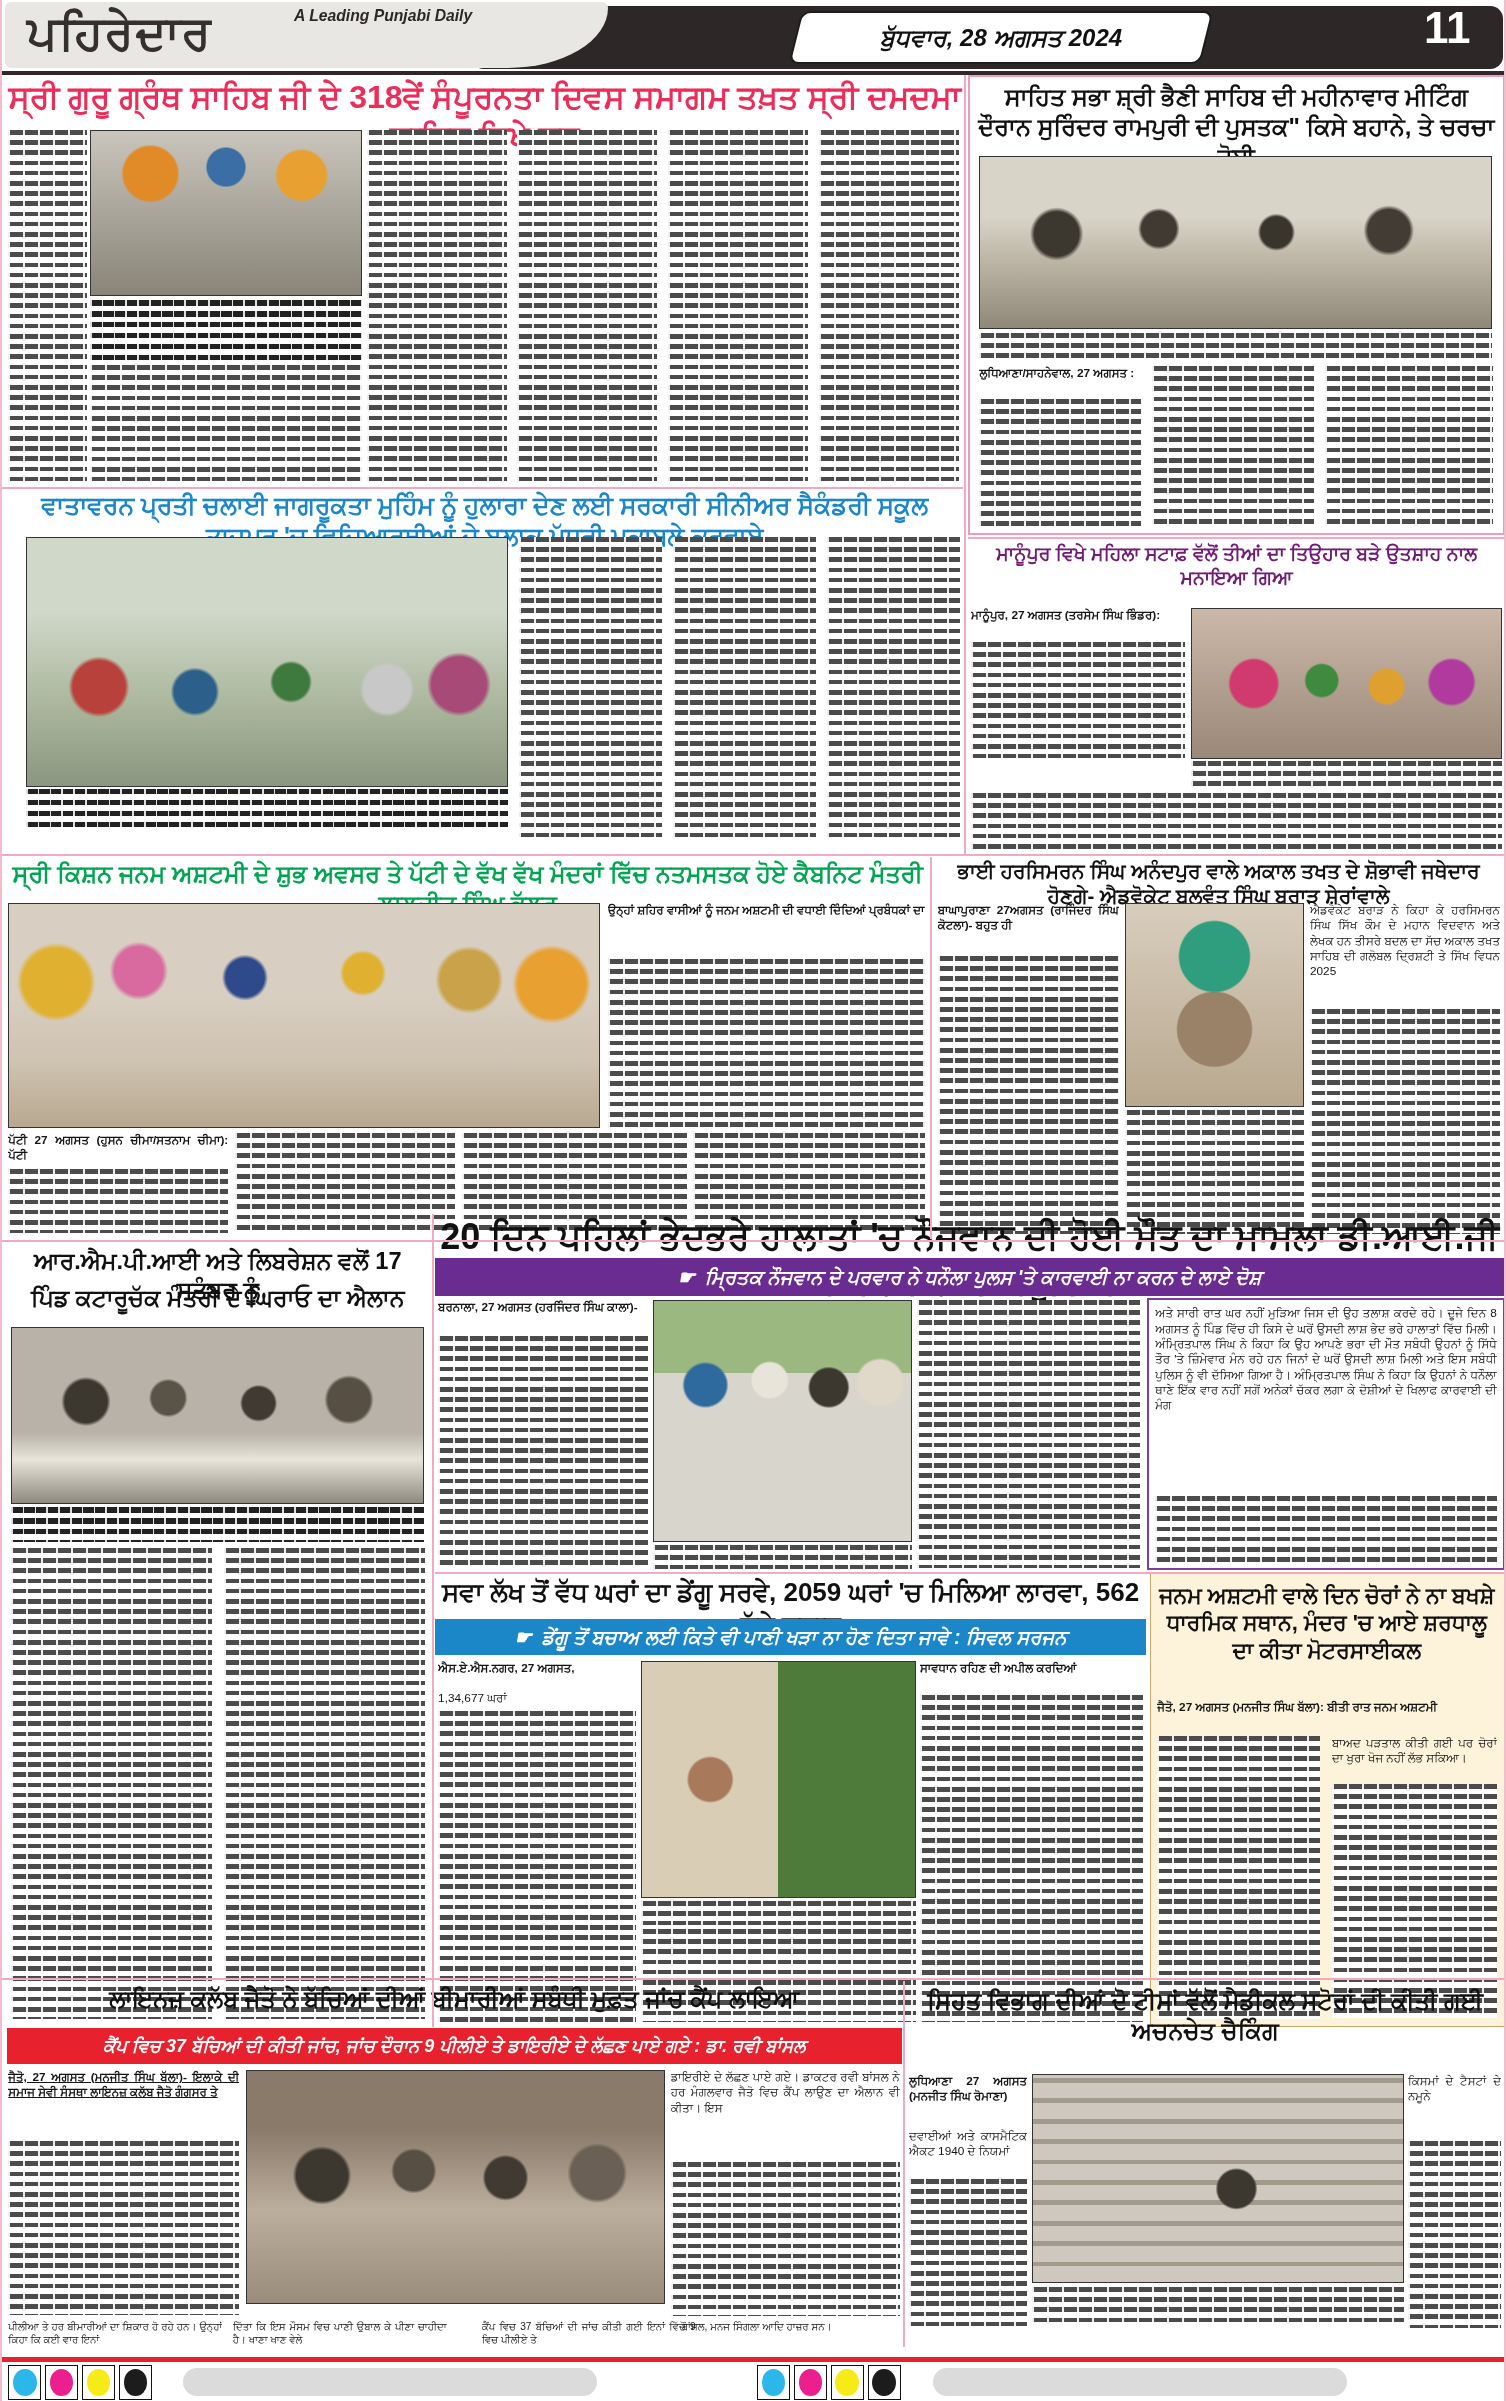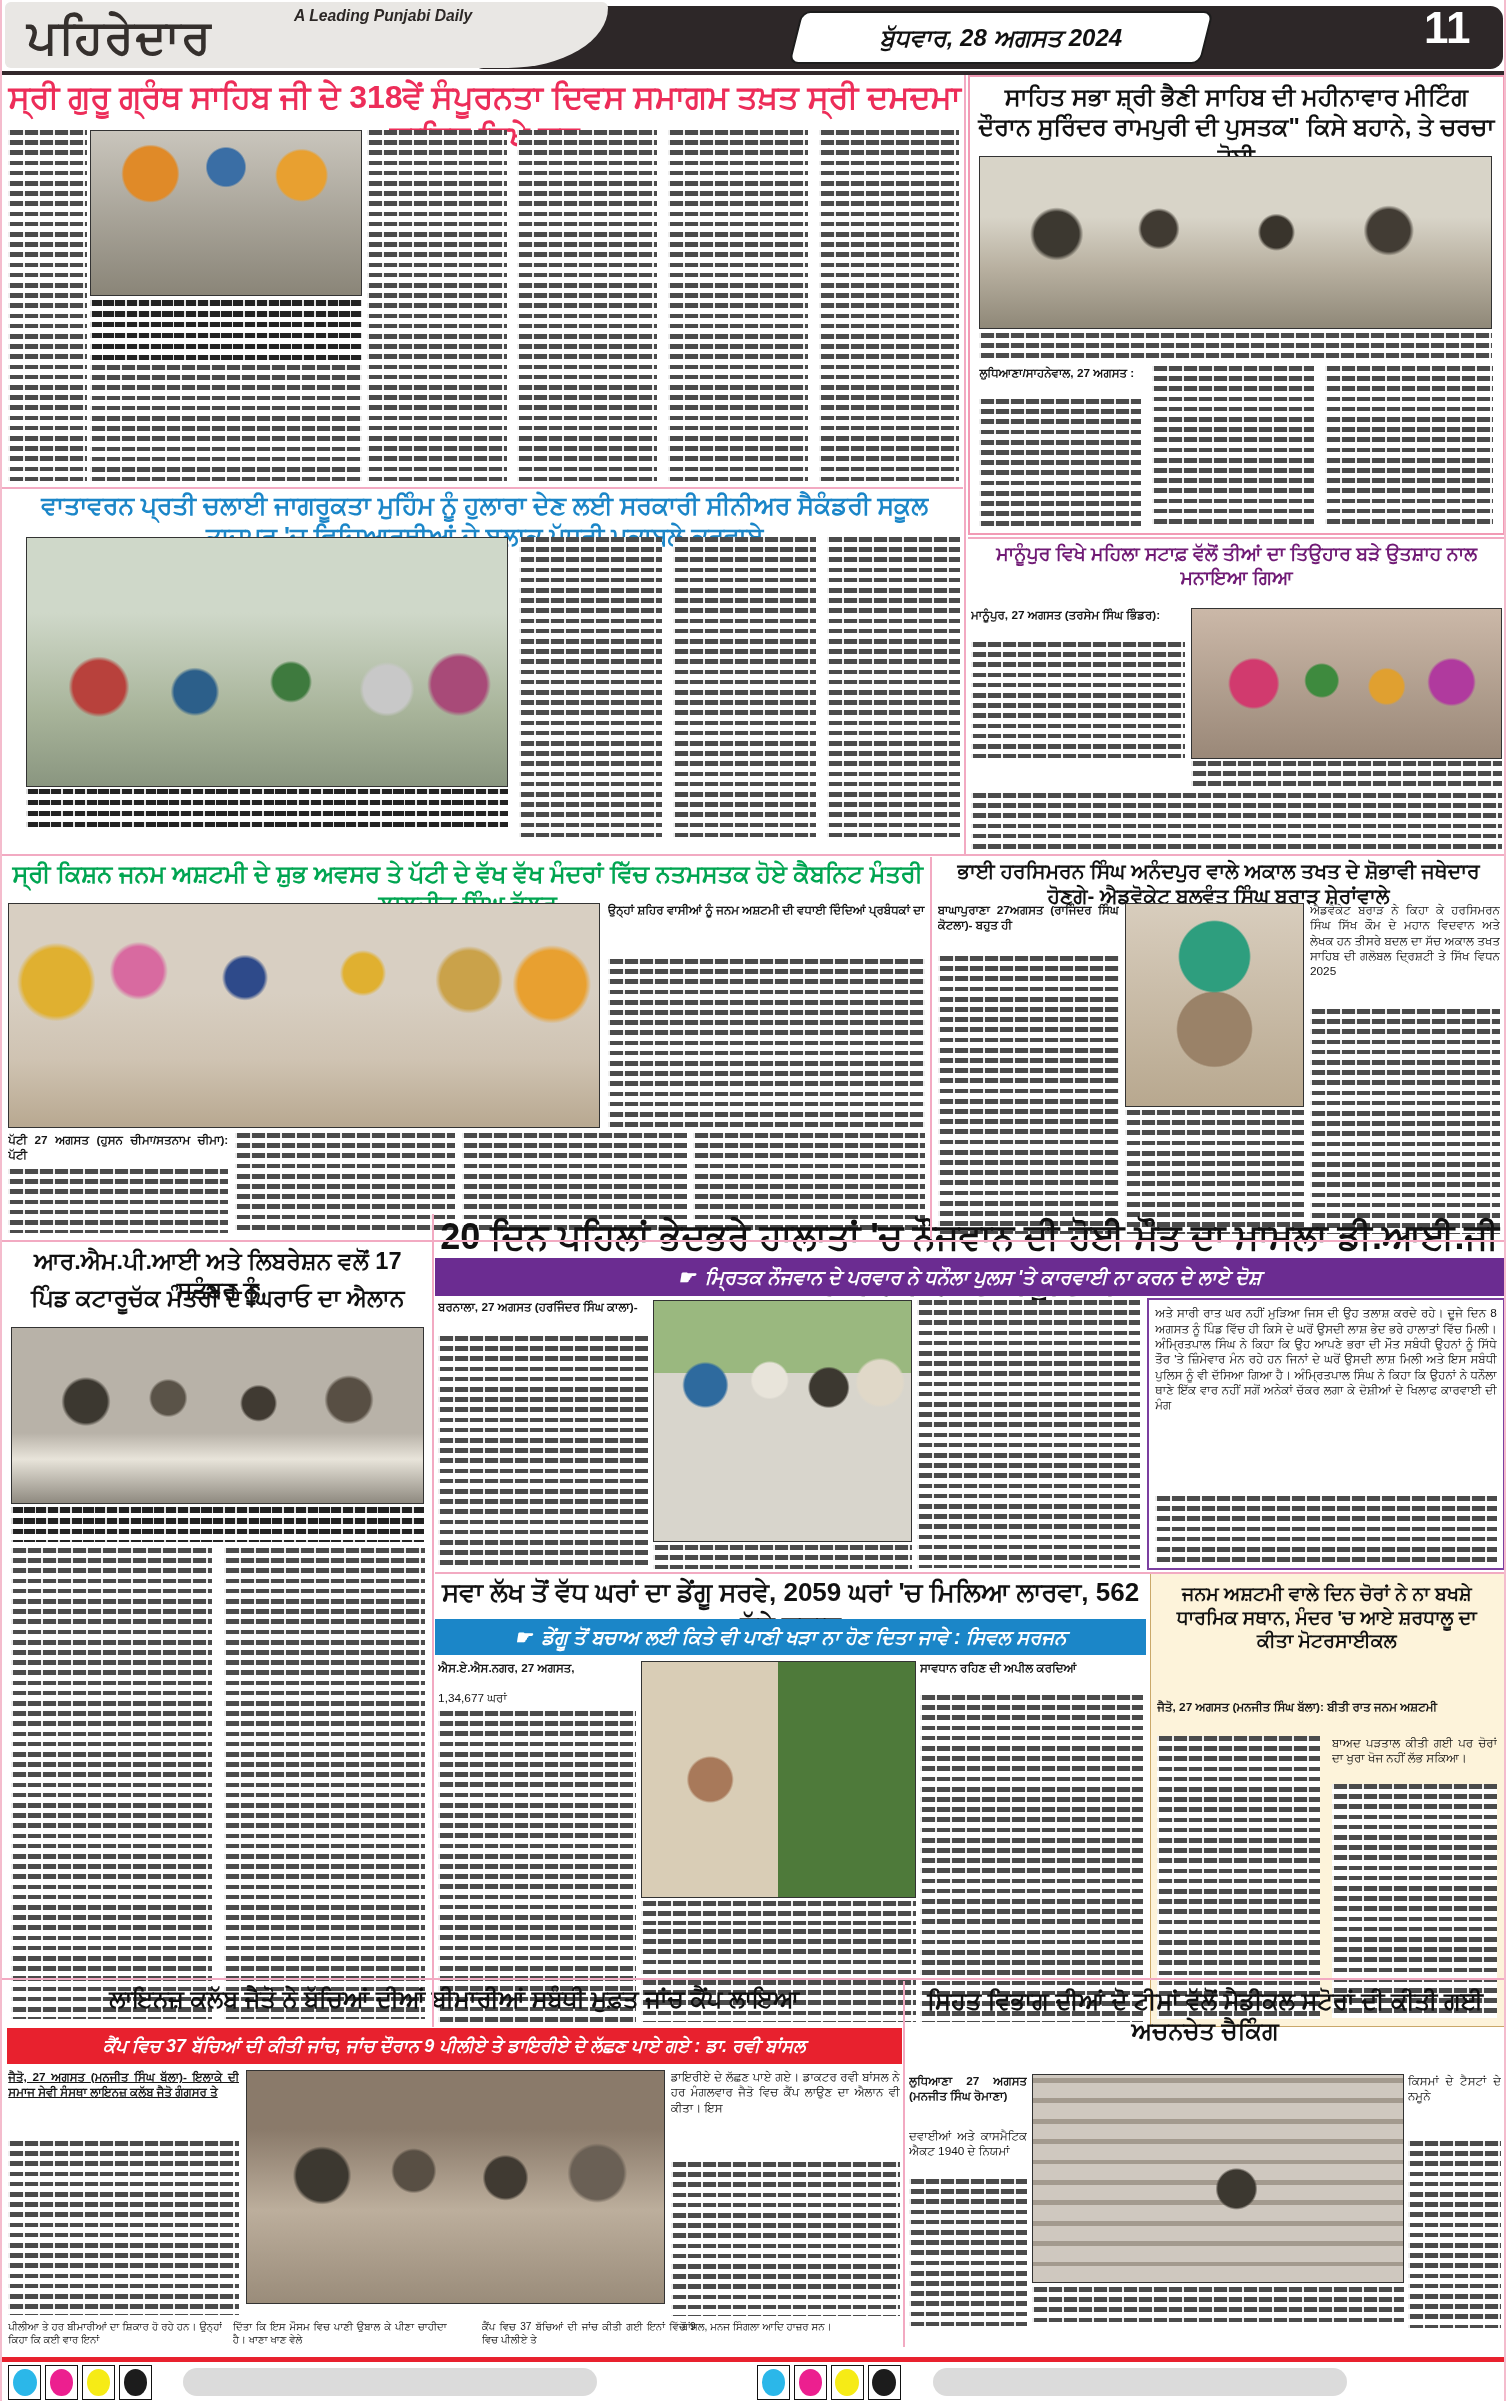--- a/index.html
+++ b/index.html
@@ -5,21 +5,21 @@
   html,body{margin:0;padding:0;background:#9a9a9a;}
   .page{position:relative;width:1506px;height:2401px;background:#fff;overflow:hidden;
         font-family:"Liberation Sans",sans-serif;color:#111;
         border-left:2.4px solid #f4bccd;border-right:2.4px solid #f4bccd;box-sizing:border-box;}
   .abs{position:absolute;}
   
   .header-bar{left:469px;top:6.3px;width:1032px;height:63px;background:#2d2728;border-radius:12.6px;}
   .masthead-block{left:3.1px;top:2.4px;width:603px;height:66px;background:#e9e7e4;
         border-radius:6.3px 6.3px 110px 6.3px / 6.3px 6.3px 66px 6.3px;}
   .tagline{left:289px;top:4.7px;font-style:italic;font-weight:bold;font-size:15.7px;color:#2c2826;}
-  .logo{left:22px;top:6.3px;font-weight:bold;font-size:47px;letter-spacing:1.6px;color:#35302d;}
+  .logo{left:22px;top:6.3px;font-weight:bold;font-size:47px;letter-spacing:1.6px;color:#35302d;font-family:Liberation Mono, monospace;}
   .date-box{left:793px;top:11px;width:408px;height:49px;background:#fff;border:2.4px solid #1c1c1c;
         border-radius:9.4px;transform:skewX(-14deg);}
   .date-text{width:100%;height:100%;display:flex;align-items:center;justify-content:center;
         transform:skewX(14deg);font-weight:bold;font-style:italic;font-size:24px;color:#111;}
   .page-num{left:1422px;top:3.1px;font-weight:bold;font-size:44px;color:#fff;}
   .header-rule{left:0;top:71px;width:1506px;height:3.9px;background:#32282b;}
   
   .hl{font-weight:bold;text-align:center;line-height:1.25;}
   .gk{background:
       repeating-linear-gradient(90deg, rgba(255,255,255,.9) 0 1.6px, rgba(255,255,255,0) 1.6px 15px),
@@ -197,21 +197,21 @@
     <div class="abs photo" style="left:206px;top:88px;width:275px;height:237px;background:
          radial-gradient(circle at 25% 50%, #a8795a 0 9%, transparent 10%),
          linear-gradient(90deg,#d9cdb6 0 50%, #4e7a3a 50% 100%);"></div>
     <div class="abs gk" style="left:206px;top:328px;width:275px;height:23.6px;"></div>
     <div class="abs gk" style="left:206px;top:356px;width:275px;height:93px;"></div>
     <div class="abs txt" style="left:485px;top:88px;width:223px;height:31px;font-weight:bold;">ਸਾਵਧਾਨ ਰਹਿਣ ਦੀ ਅਪੀਲ ਕਰਦਿਆਂ</div>
     <div class="abs gk" style="left:485px;top:122px;width:223px;height:327px;"></div>
   </div>
 
   <div class="abs" style="left:1148px;top:1573px;width:355px;height:454px;background:#fdf3da;border:1.6px solid #caa86a;box-sizing:border-box;">
-    <div class="abs hl" style="left:6.3px;top:7.9px;width:339px;height:111px;font-size:19px;color:#111;">ਜਨਮ ਅਸ਼ਟਮੀ ਵਾਲੇ ਦਿਨ ਚੋਰਾਂ ਨੇ ਨਾ ਬਖਸ਼ੇ ਧਾਰਮਿਕ ਸਥਾਨ, ਮੰਦਰ 'ਚ ਆਏ ਸ਼ਰਧਾਲੂ ਦਾ ਕੀਤਾ ਮੋਟਰਸਾਈਕਲ</div>
+    <div class="abs hl" style="left:6.3px;top:7.9px;width:339px;height:111px;font-size:22px;color:#111;">ਜਨਮ ਅਸ਼ਟਮੀ ਵਾਲੇ ਦਿਨ ਚੋਰਾਂ ਨੇ ਨਾ ਬਖਸ਼ੇ ਧਾਰਮਿਕ ਸਥਾਨ, ਮੰਦਰ 'ਚ ਆਏ ਸ਼ਰਧਾਲੂ ਦਾ ਕੀਤਾ ਮੋਟਰਸਾਈਕਲ</div>
     <div class="abs txt bold" style="left:6.3px;top:126px;width:339px;height:33px;">ਜੈਤੋ, 27 ਅਗਸਤ (ਮਨਜੀਤ ਸਿੰਘ ਬੱਲਾ): ਬੀਤੀ ਰਾਤ ਜਨਮ ਅਸ਼ਟਮੀ</div>
     <div class="abs gk" style="left:6.3px;top:162px;width:163px;height:283px;"></div>
     <div class="abs txt" style="left:181px;top:162px;width:165px;height:46px;">ਬਾਅਦ ਪੜਤਾਲ ਕੀਤੀ ਗਈ ਪਰ ਚੋਰਾਂ ਦਾ ਖੁਰਾ ਖੋਜ ਨਹੀਂ ਲੱਭ ਸਕਿਆ।</div>
     <div class="abs gk" style="left:181px;top:210px;width:165px;height:234px;"></div>
   </div>
 
   <div class="abs" style="left:4.7px;top:1981px;width:895px;height:369px;">
     <div class="abs hl" style="left:0;top:3.1px;width:895px;height:41px;font-size:24px;color:#111;">ਲਾਇਨਜ਼ ਕਲੱਬ ਜੈਤੋ ਨੇ ਬੱਚਿਆਂ ਦੀਆਂ ਬੀਮਾਰੀਆਂ ਸਬੰਧੀ ਮੁਫ਼ਤ ਜਾਂਚ ਕੈਂਪ ਲਾਇਆ</div>
     <div class="abs band" style="left:0;top:47px;width:895px;height:36px;background:#e8212e;font-size:18px;">
       <span>ਕੈਂਪ ਵਿਚ 37 ਬੱਚਿਆਂ ਦੀ ਕੀਤੀ ਜਾਂਚ, ਜਾਂਚ ਦੌਰਾਨ 9 ਪੀਲੀਏ ਤੇ ਡਾਇਰੀਏ ਦੇ ਲੱਛਣ ਪਾਏ ਗਏ : ਡਾ. ਰਵੀ ਬਾਂਸਲ</span>

